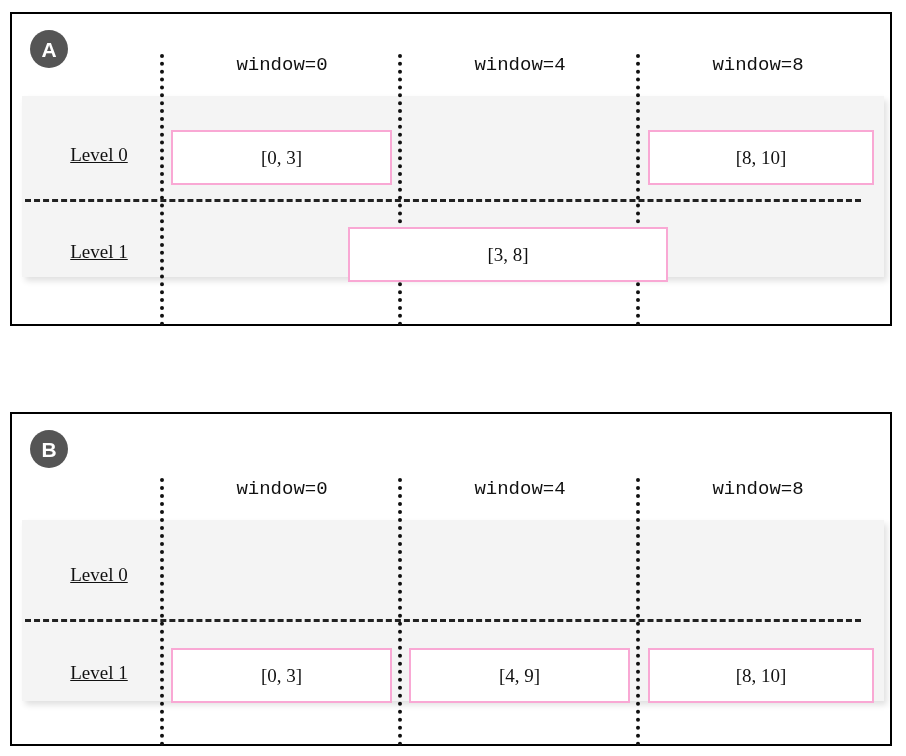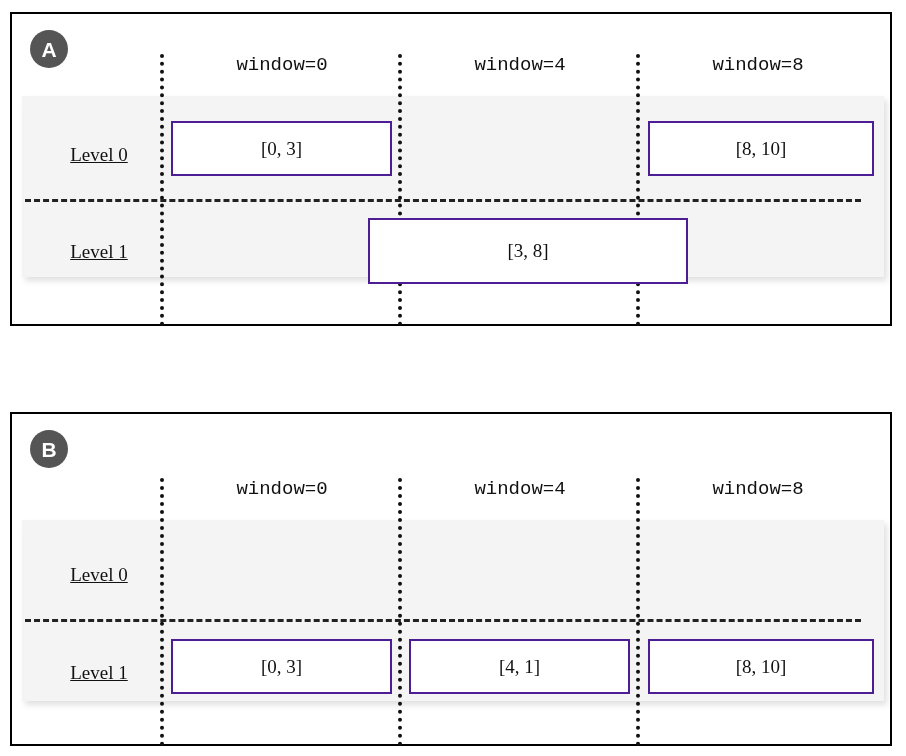--- a/index.html
+++ b/index.html
@@ -87,29 +87,30 @@
   
   .hline {
     position: absolute;
     height: 0;
     border-top: 3px dashed #222222;
   }
 
   
   .ibox {
     position: absolute;
-    border: 2px solid #4c1d95;
+    border: 2px solid #f9a8d4;
     background: #ffffff;
     box-sizing: border-box;
     display: flex;
     align-items: center;
     justify-content: center;
     font-size: 19px;
     color: #111111;
     white-space: nowrap;
+    margin-top: 9px;
   }
 
   
   #transition {
     position: absolute;
     left: 0;
     top: 338px;
     width: 906px;
     height: 70px;
   }
@@ -148,21 +149,21 @@
   <div class="vline" style="left:386px; top:40px; height:272px;"></div>
   <div class="vline" style="left:624px; top:40px; height:272px;"></div>
 
   <div class="hline" style="left:13px; top:185px; width:836px;"></div>
 
   <div class="level-label" style="top:130px;">Level 0</div>
   <div class="ibox" style="left:159px; top:107px; width:221px; height:55px;">[0, 3]</div>
   <div class="ibox" style="left:636px; top:107px; width:226px; height:55px;">[8, 10]</div>
 
   <div class="level-label" style="top:227px;">Level 1</div>
-  <div class="ibox" style="left:356px; top:204px; width:320px; height:66px;">[3, 8]</div>
+  <div class="ibox" style="left:336px; top:204px; width:320px; height:55px;">[3, 8]</div>
 </div>
 
 <div id="transition">
   <svg id="arrow-down-icon" viewBox="0 0 62 56" xmlns="http://www.w3.org/2000/svg">
     <polygon points="21,0 41,0 41,26 58,26 31,56 4,26 21,26" fill="#9a9a9a"></polygon>
   </svg>
   <div id="transition-caption">Strict window compaction, window = 4</div>
 </div>
 
 <div class="panel" id="panel-b">
@@ -180,15 +181,15 @@
   <div class="vline" style="left:148px; top:64px; height:268px;"></div>
   <div class="vline" style="left:386px; top:64px; height:268px;"></div>
   <div class="vline" style="left:624px; top:64px; height:268px;"></div>
 
   <div class="hline" style="left:13px; top:205px; width:836px;"></div>
 
   <div class="level-label" style="top:150px;">Level 0</div>
 
   <div class="level-label" style="top:248px;">Level 1</div>
   <div class="ibox" style="left:159px; top:225px; width:221px; height:55px;">[0, 3]</div>
-  <div class="ibox" style="left:397px; top:225px; width:221px; height:55px;">[4, 1]</div>
+  <div class="ibox" style="left:397px; top:225px; width:221px; height:55px;">[4, 9]</div>
   <div class="ibox" style="left:636px; top:225px; width:226px; height:55px;">[8, 10]</div>
 </div>
 
 </body></html>

